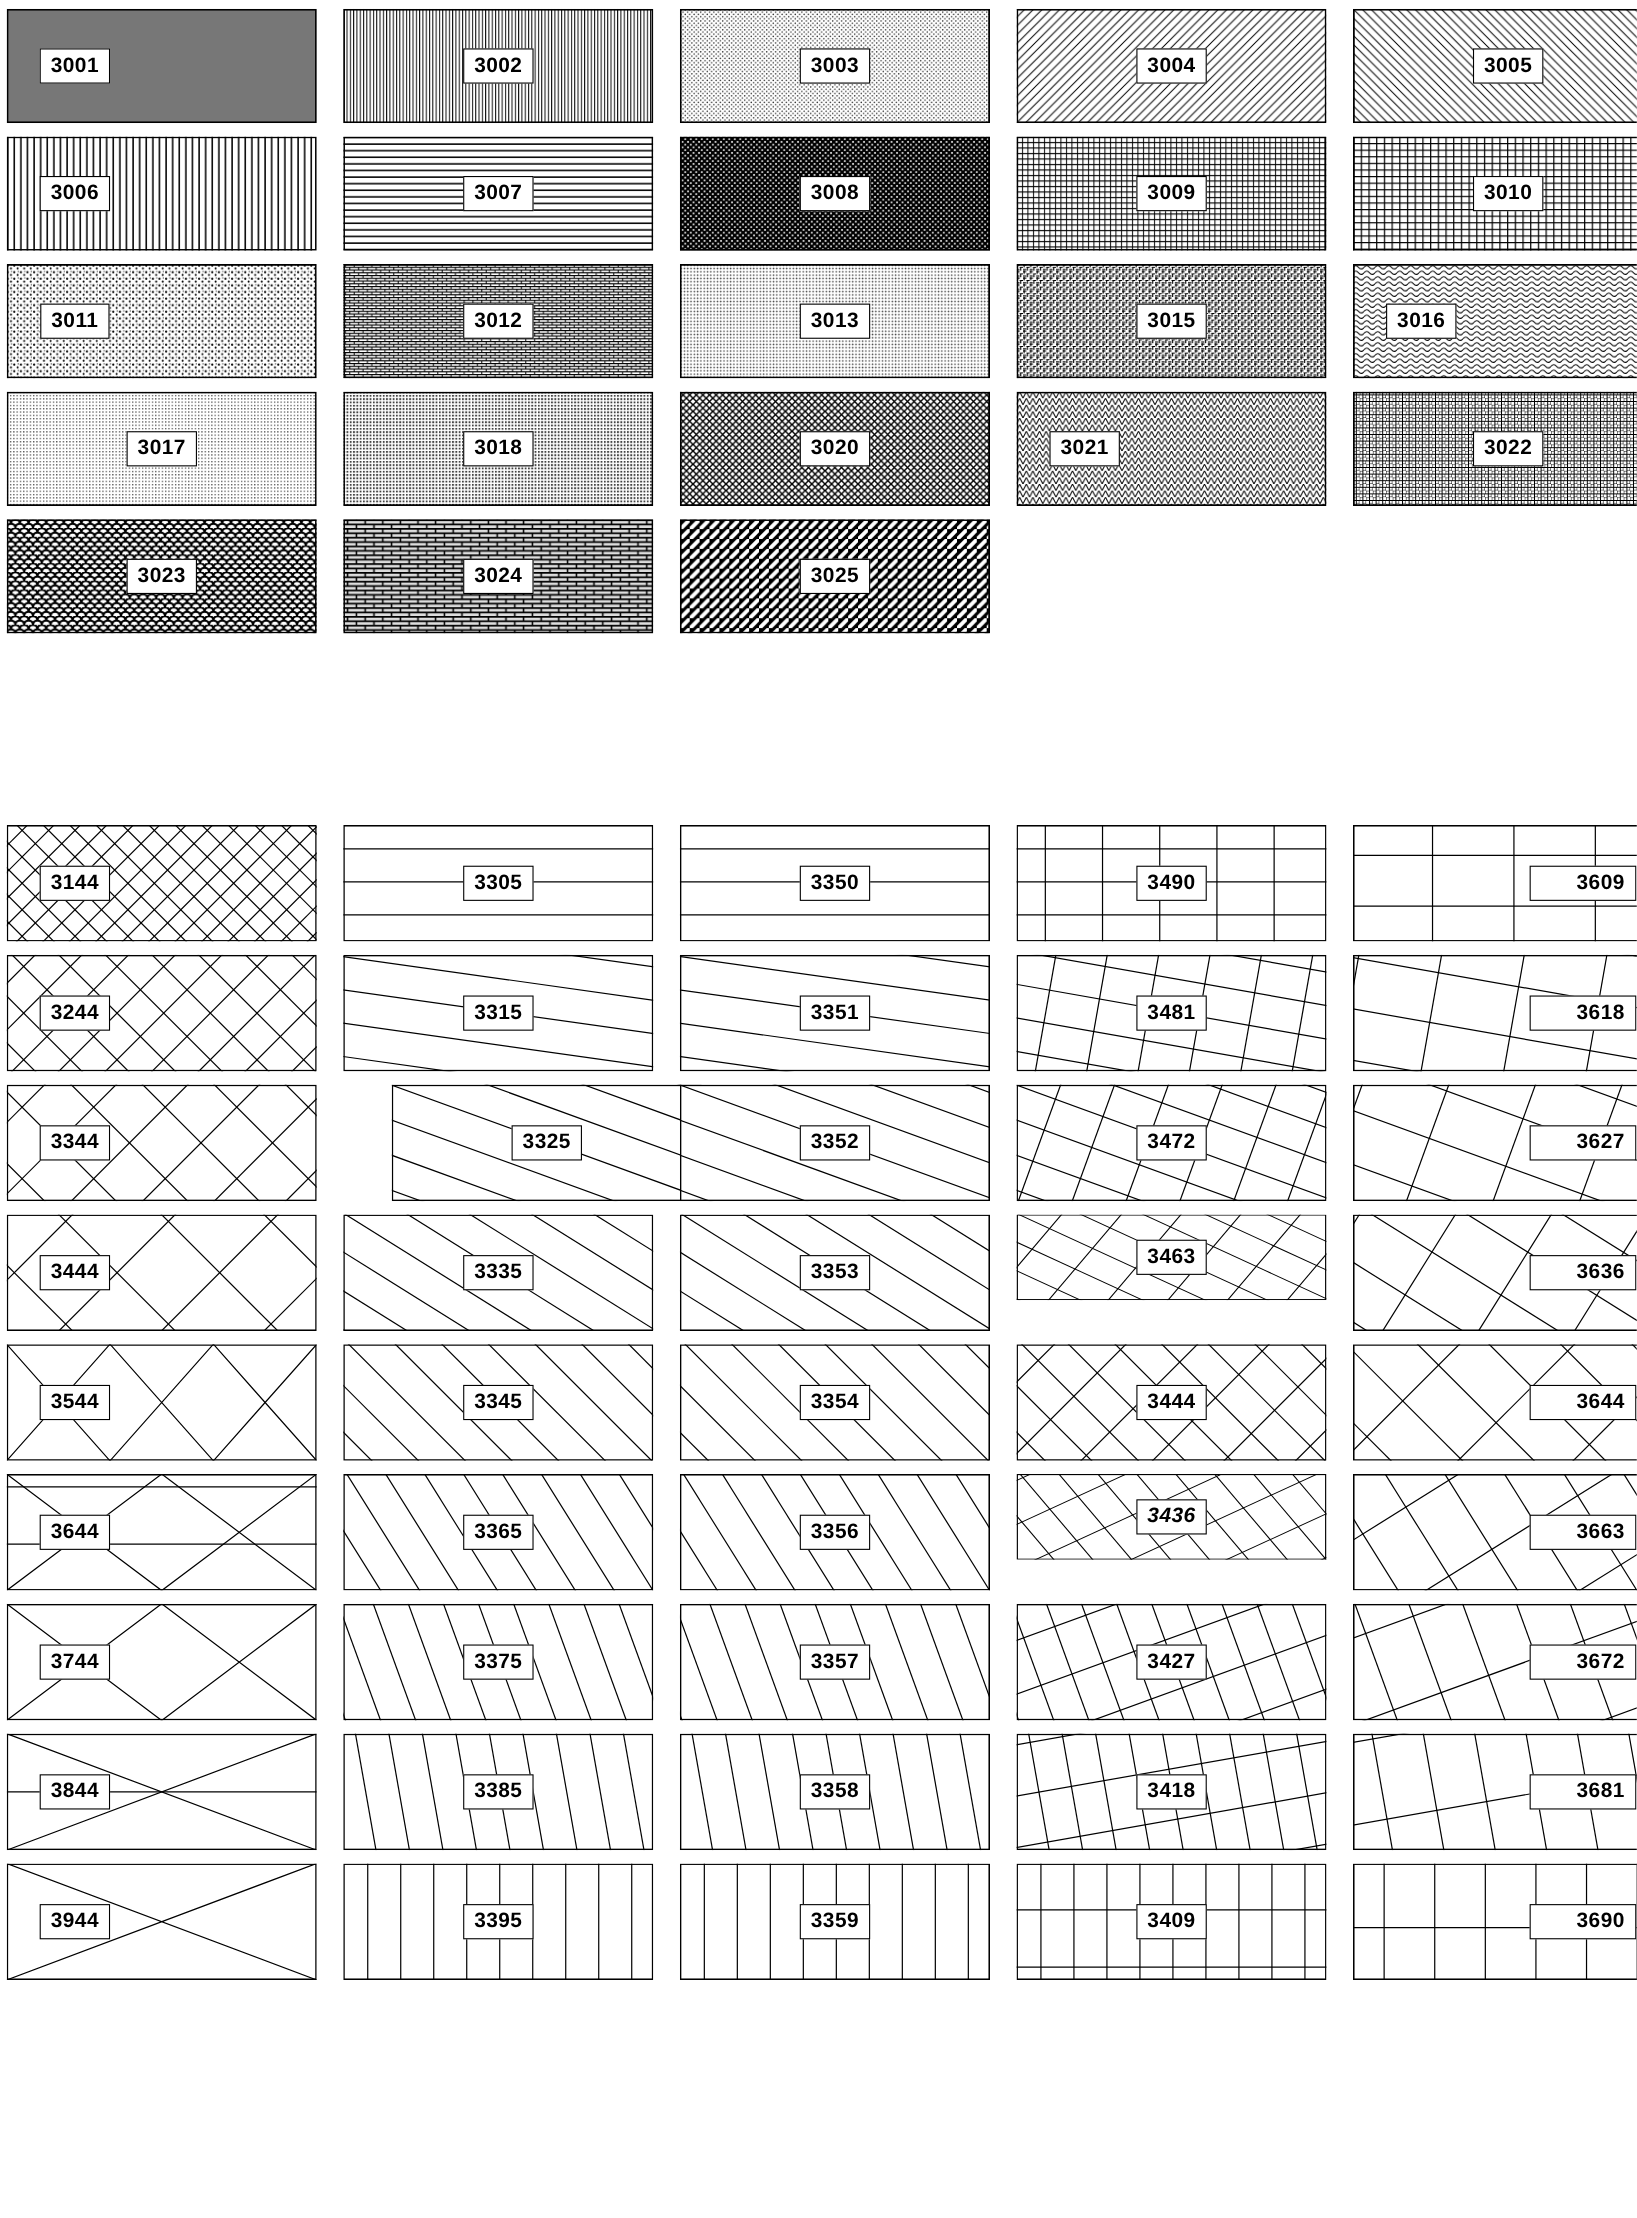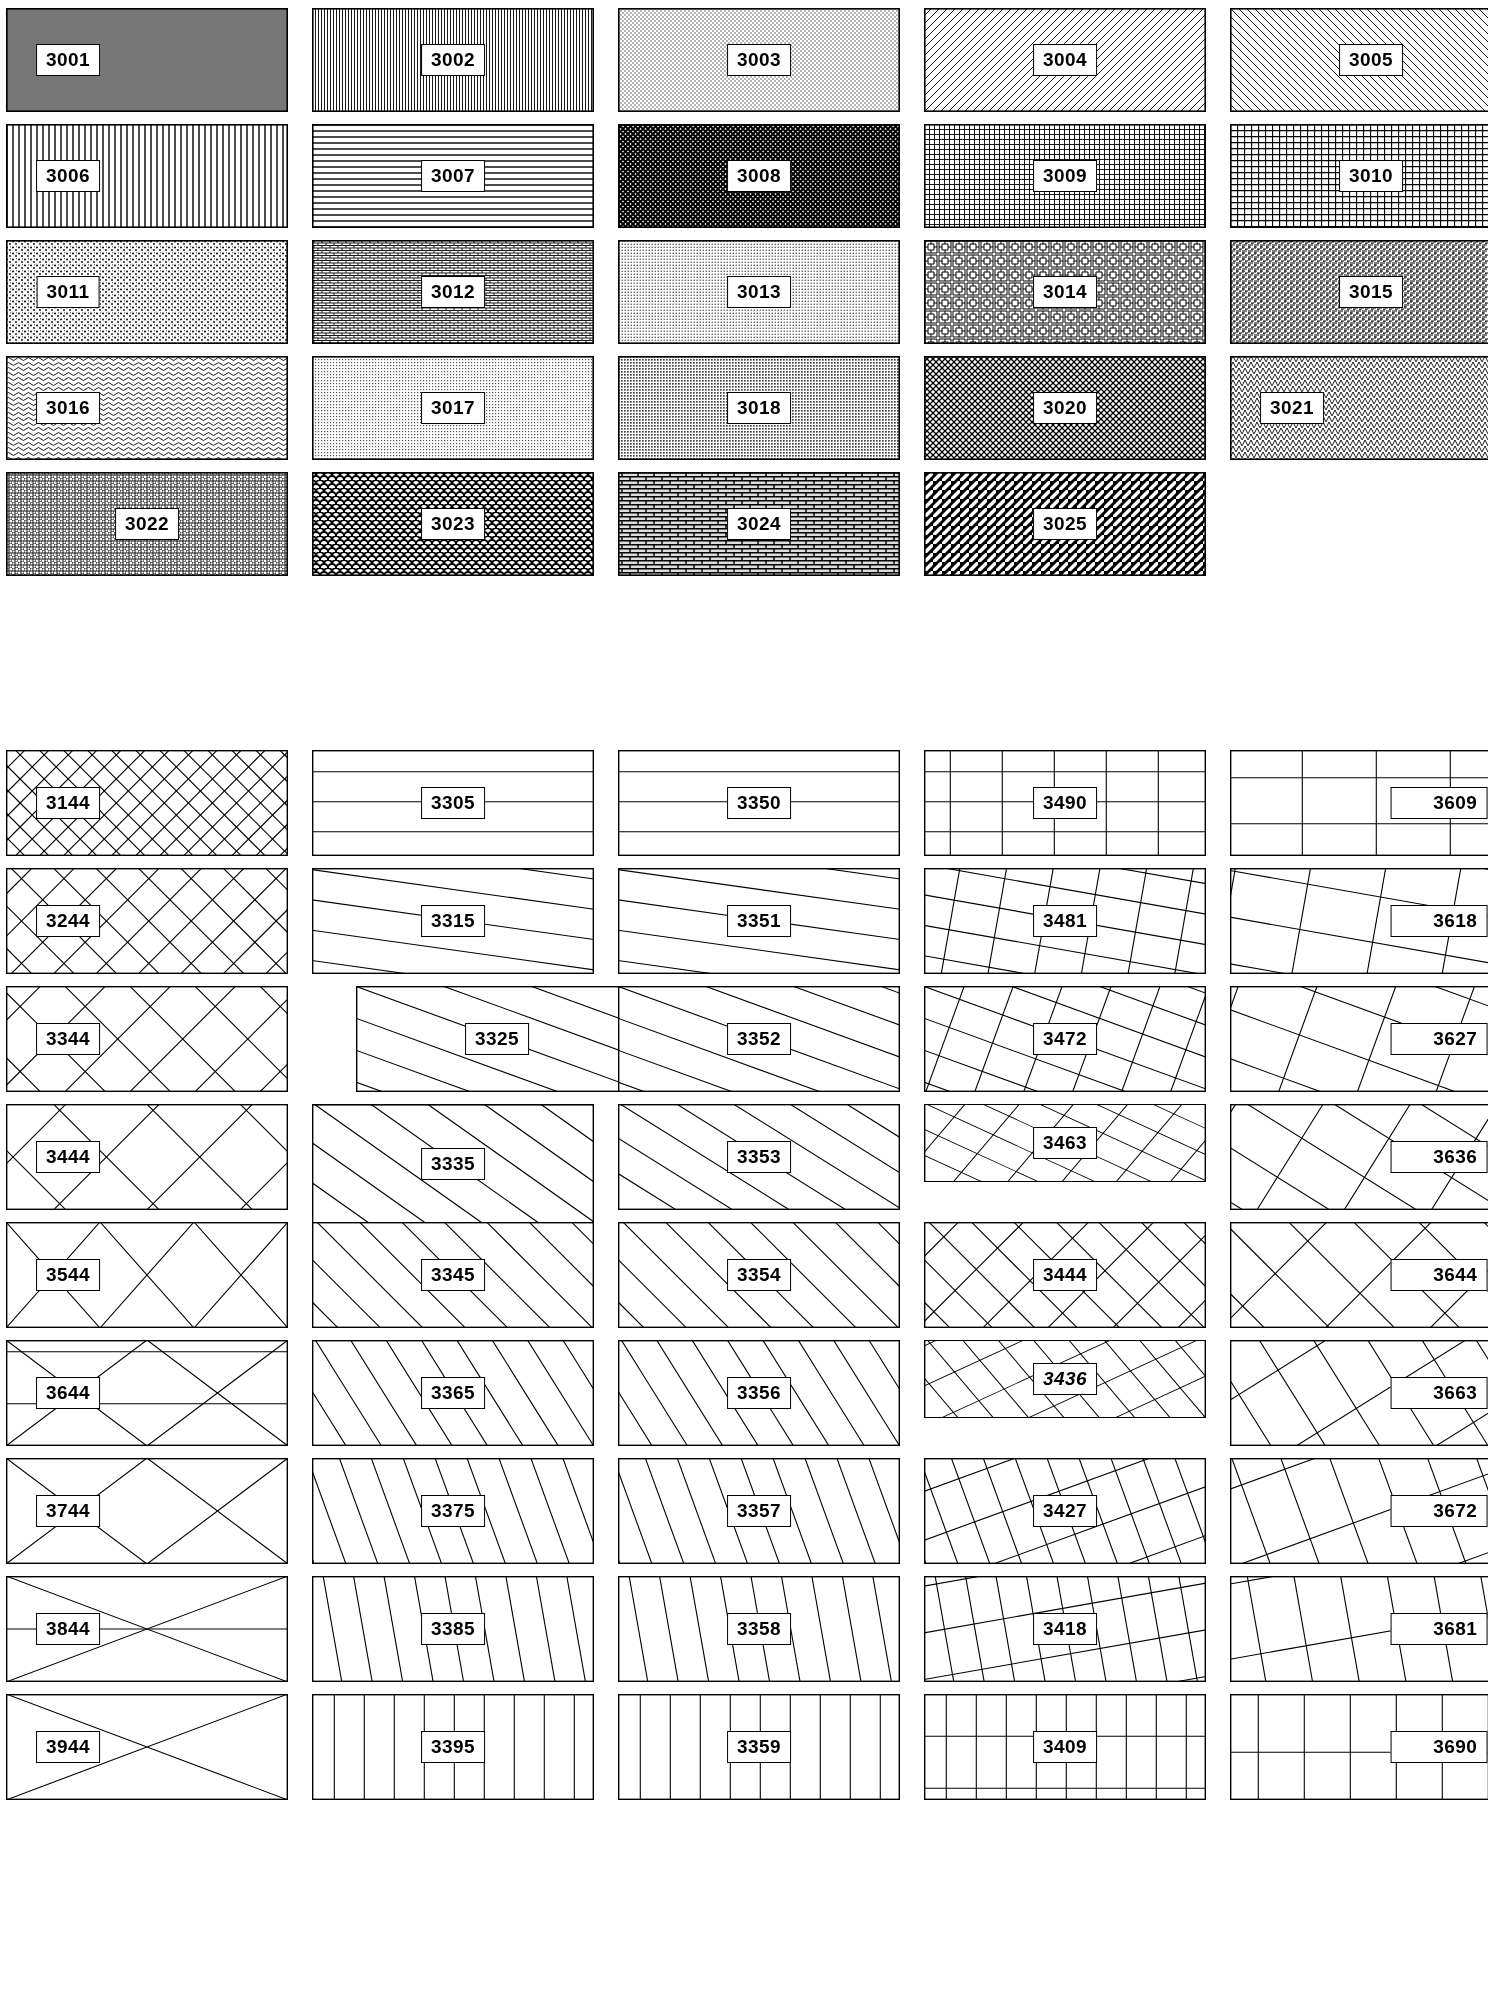--- a/index.html
+++ b/index.html
@@ -258,27 +258,20 @@
           <rect x="0.8" y="0.8" width="280.4" height="102.4" fill="none" stroke="#000" stroke-width="1.6"></rect>
         </svg>
         <div class="label lab-c">3012</div>
       </div>
       <div class="swatch">
         <svg class="pat" viewBox="0 0 282 104" preserveAspectRatio="none">
           <rect x="0" y="0" width="282" height="104" fill="url(#p-fine-dots-2)"></rect>
           <rect x="0.8" y="0.8" width="280.4" height="102.4" fill="none" stroke="#000" stroke-width="1.6"></rect>
         </svg>
         <div class="label lab-c">3013</div>
-      </div>
-      <div class="swatch">
-        <svg class="pat" viewBox="0 0 282 104" preserveAspectRatio="none">
-          <rect x="0" y="0" width="282" height="104" fill="url(#p-maze)"></rect>
-          <rect x="0.8" y="0.8" width="280.4" height="102.4" fill="none" stroke="#000" stroke-width="1.6"></rect>
-        </svg>
-        <div class="label lab-c">3014</div>
       </div>
       <div class="swatch">
         <svg class="pat" viewBox="0 0 282 104" preserveAspectRatio="none">
           <rect x="0" y="0" width="282" height="104" fill="url(#p-weave-fine)"></rect>
           <rect x="0.8" y="0.8" width="280.4" height="102.4" fill="none" stroke="#000" stroke-width="1.6"></rect>
         </svg>
         <div class="label lab-c">3015</div>
       </div>
       <div class="swatch">
         <svg class="pat" viewBox="0 0 282 104" preserveAspectRatio="none">
@@ -943,21 +936,21 @@
             <line x1="333.7" y1="-180.3" x2="-92.3" y2="245.7" stroke="#000" stroke-width="1.1"></line>
             <line x1="287.0" y1="-227.0" x2="-139.0" y2="199.0" stroke="#000" stroke-width="1.1"></line>
             <line x1="240.4" y1="-273.7" x2="-185.7" y2="152.4" stroke="#000" stroke-width="1.1"></line>
             <line x1="193.7" y1="-320.4" x2="-232.4" y2="105.7" stroke="#000" stroke-width="1.1"></line>
             <line x1="147.0" y1="-367.0" x2="-279.0" y2="59.0" stroke="#000" stroke-width="1.1"></line>
           </g>
           <rect x="0.7" y="0.7" width="280.6" height="104.6" fill="none" stroke="#000" stroke-width="1.4"></rect>
         </svg>
         <div class="label lab-l">3444</div>
       </div>
-      <div class="swatch" style="height: 120px;">
+      <div class="swatch" style="height: 106px;">
         <svg class="pat" viewBox="0 0 282 106" preserveAspectRatio="none">
           <rect x="0" y="0" width="282" height="106" fill="#fff"></rect>
           <g clip-path="url(#none)">
             <line x1="45.2" y1="-362.1" x2="556.1" y2="-42.8" stroke="#000" stroke-width="1.1"></line>
             <line x1="29.3" y1="-336.7" x2="540.2" y2="-17.4" stroke="#000" stroke-width="1.1"></line>
             <line x1="13.4" y1="-311.2" x2="524.3" y2="8.0" stroke="#000" stroke-width="1.1"></line>
             <line x1="-2.5" y1="-285.8" x2="508.4" y2="33.5" stroke="#000" stroke-width="1.1"></line>
             <line x1="-18.4" y1="-260.4" x2="492.5" y2="58.9" stroke="#000" stroke-width="1.1"></line>
             <line x1="-34.3" y1="-234.9" x2="476.6" y2="84.4" stroke="#000" stroke-width="1.1"></line>
             <line x1="-50.2" y1="-209.5" x2="460.7" y2="109.8" stroke="#000" stroke-width="1.1"></line>

